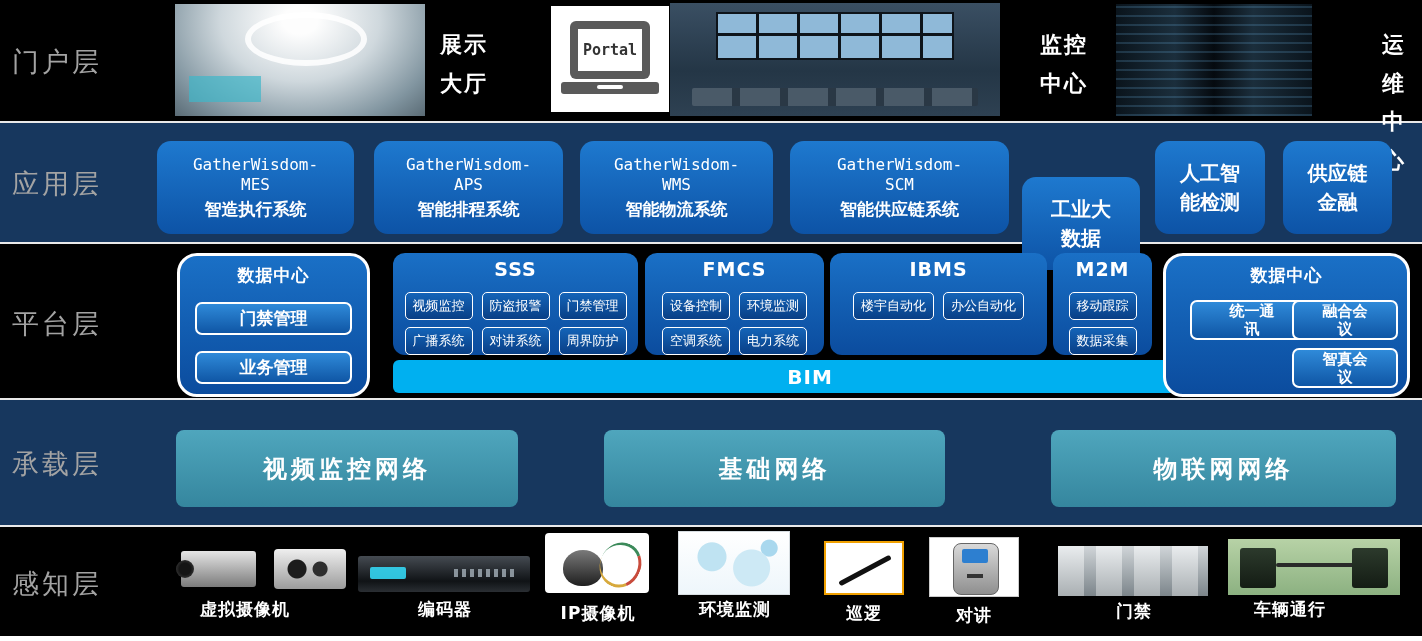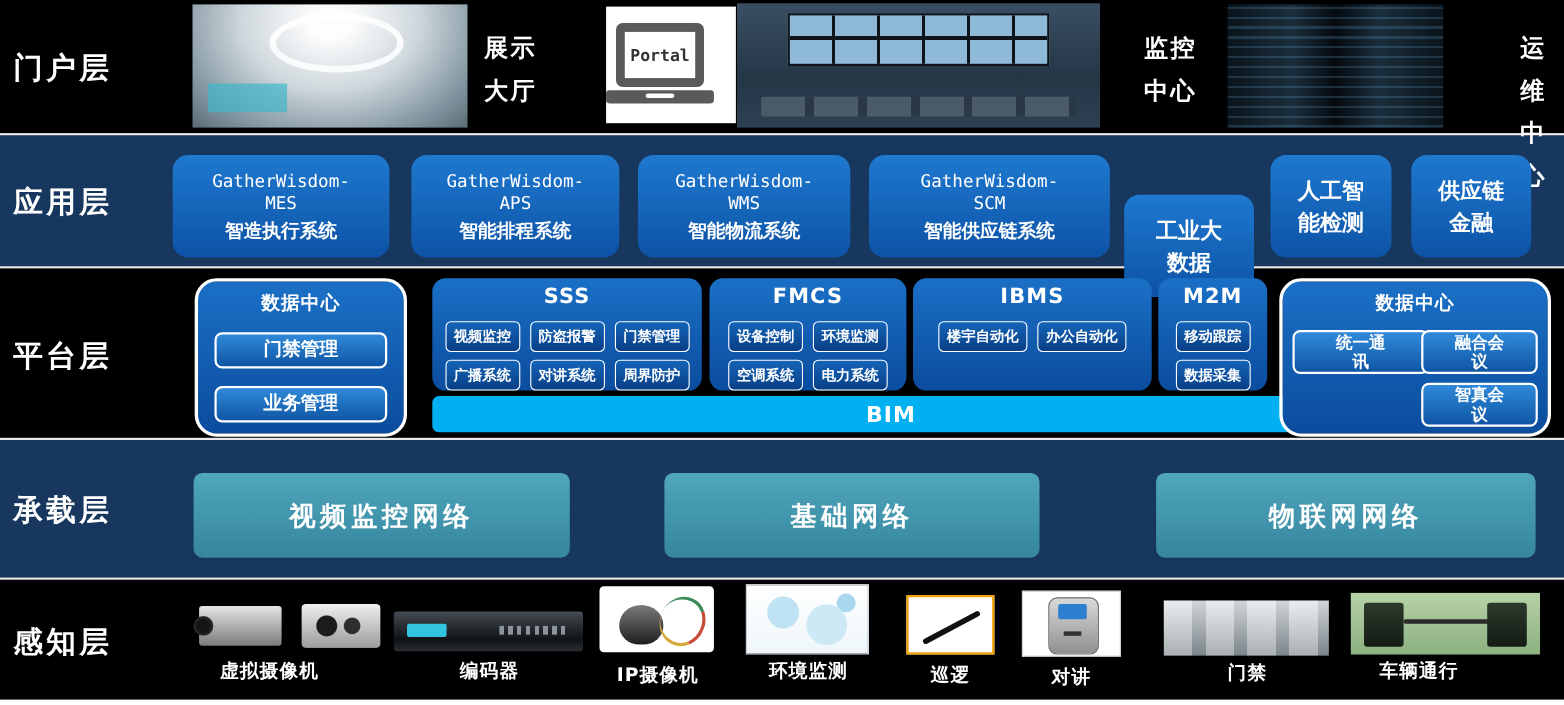--- a/index.html
+++ b/index.html
@@ -12,33 +12,33 @@
   .band-portal{top:0;height:121px;background:#000;}
   .band-app{top:123px;height:119px;background:#17375e;}
   .band-platform{top:244px;height:154px;background:#000;}
   .band-carrier{top:400px;height:125px;background:#17375e;}
   .band-perception{top:527px;height:109px;background:#000;}
   .divider{position:absolute;left:0;width:100%;height:2px;background:#e9e9e9;}
   .d1{top:121px}.d2{top:242px}.d3{top:398px}.d4{top:525px}
   .bottom-bar{position:absolute;left:0;top:636px;width:100%;height:5px;background:#fff;}
 
   
-  .layer-label{position:absolute;left:12px;color:#ffffff;font-weight:bold;font-size:27px;letter-spacing:3px;}
+  .layer-label{position:absolute;left:12px;color:#a3a3a3;font-weight:normal;font-size:27px;letter-spacing:3px;}
   .ll-portal{top:44px}.ll-app{top:166px}.ll-platform{top:306px}.ll-carrier{top:446px}.ll-perception{top:566px}
 
   
   .photo{position:absolute;}
   .photo-exhibition{left:175px;top:4px;width:250px;height:112px;
     background:radial-gradient(ellipse at 50% 15%, #fdfdfd 10%, #cfd8dd 45%, #8195a0 80%, #5a6b75);}
   .photo-exhibition::before{content:"";position:absolute;left:70px;top:8px;width:110px;height:42px;
     border:6px solid #fff;border-radius:50%;opacity:.85;}
   .photo-exhibition::after{content:"";position:absolute;left:14px;bottom:14px;width:72px;height:26px;
     background:#3fb7c9;opacity:.7;}
   .portal-card{position:absolute;left:551px;top:6px;width:118px;height:106px;background:#fff;
-    display:flex;align-items:center;justify-content:flex-start;}
+    display:flex;align-items:center;justify-content:center;}
   .laptop{position:relative;width:98px;height:80px;}
   .laptop-screen{position:absolute;left:9px;top:2px;width:80px;height:58px;background:#5a5a5a;border-radius:6px;
     display:flex;align-items:center;justify-content:center;}
   .laptop-screen-inner{width:64px;height:42px;background:#fff;display:flex;align-items:center;justify-content:center;
     font-family:"DejaVu Sans Mono","Liberation Mono",monospace;font-size:15px;font-weight:bold;color:#333;}
   .laptop-base{position:absolute;left:0;top:63px;width:98px;height:12px;background:#5a5a5a;border-radius:3px;}
   .laptop-base::after{content:"";position:absolute;left:36px;top:3px;width:26px;height:4px;background:#fff;border-radius:2px;}
   .photo-monitoring{left:670px;top:3px;width:330px;height:113px;
     background:linear-gradient(180deg,#3a4f63,#243646 60%,#2e4152);}
   .videowall{position:absolute;left:46px;top:9px;width:238px;height:48px;background-color:#8fb9d8;
@@ -75,33 +75,33 @@
   .dc-box{position:absolute;top:253px;height:144px;background:linear-gradient(180deg,#1a70c6,#0b4c9e);
     border:3px solid #fff;border-radius:20px;color:#fff;}
   .dc-left{left:177px;width:193px}
   .dc-right{left:1163px;width:247px}
   .dc-title{text-align:center;font-weight:bold;font-size:17px;margin-top:8px;letter-spacing:1px;}
   .dc-btn{position:absolute;background:linear-gradient(180deg,#2f8ad9,#0f56a5);border:2px solid #fff;
     border-radius:7px;color:#fff;font-weight:bold;display:flex;align-items:center;justify-content:center;
     text-align:center;white-space:pre-line;line-height:1.2;}
   .dc-left .b1{left:15px;top:46px;width:157px;height:33px;font-size:17px;}
   .dc-left .b2{left:15px;top:95px;width:157px;height:33px;font-size:17px;}
-  .dc-right .b1{left:9px;top:44px;width:124px;height:40px;font-size:15px;text-align:center;}
+  .dc-right .b1{left:24px;top:44px;width:124px;height:40px;font-size:15px;text-align:center;}
   .dc-right .b2{left:126px;top:44px;width:106px;height:40px;font-size:15px;}
   .dc-right .b3{left:12px;top:92px;width:106px;height:40px;font-size:15px;}
   .dc-right .b4{left:126px;top:92px;width:106px;height:40px;font-size:15px;}
 
   .pgroup{position:absolute;top:253px;height:102px;background:linear-gradient(180deg,#1a70c6,#0b4c9e);
     border-radius:12px;color:#fff;}
   .pgroup .hdr{text-align:center;font-weight:bold;font-size:19px;margin-top:5px;letter-spacing:1px;}
   .chip-row{display:flex;justify-content:center;gap:9px;}
   .chip-row.r1{margin-top:12px}
   .chip-row.r2{margin-top:7px}
   .chip{background:linear-gradient(180deg,#1464b8,#093f86);border:1px solid #fff;border-radius:5px;
-    font-size:13px;font-weight:bold;padding:4px 7px;white-space:nowrap;color:#fff;}
+    font-size:13px;font-weight:normal;padding:4px 7px;white-space:nowrap;color:#fff;}
   .g-sss{left:393px;width:245px}.g-fmcs{left:645px;width:179px}
   .g-ibms{left:830px;width:217px}.g-m2m{left:1053px;width:99px}
 
   .bim{position:absolute;left:393px;top:360px;width:834px;height:33px;background:#00b0f0;border-radius:6px;
     color:#fff;font-weight:bold;font-size:20px;display:flex;align-items:center;justify-content:center;
     letter-spacing:1px;}
 
   
   .net-box{position:absolute;top:430px;height:77px;border-radius:8px;color:#fff;font-weight:bold;font-size:24px;
     background:linear-gradient(180deg,#4fa6bd,#35869e);

